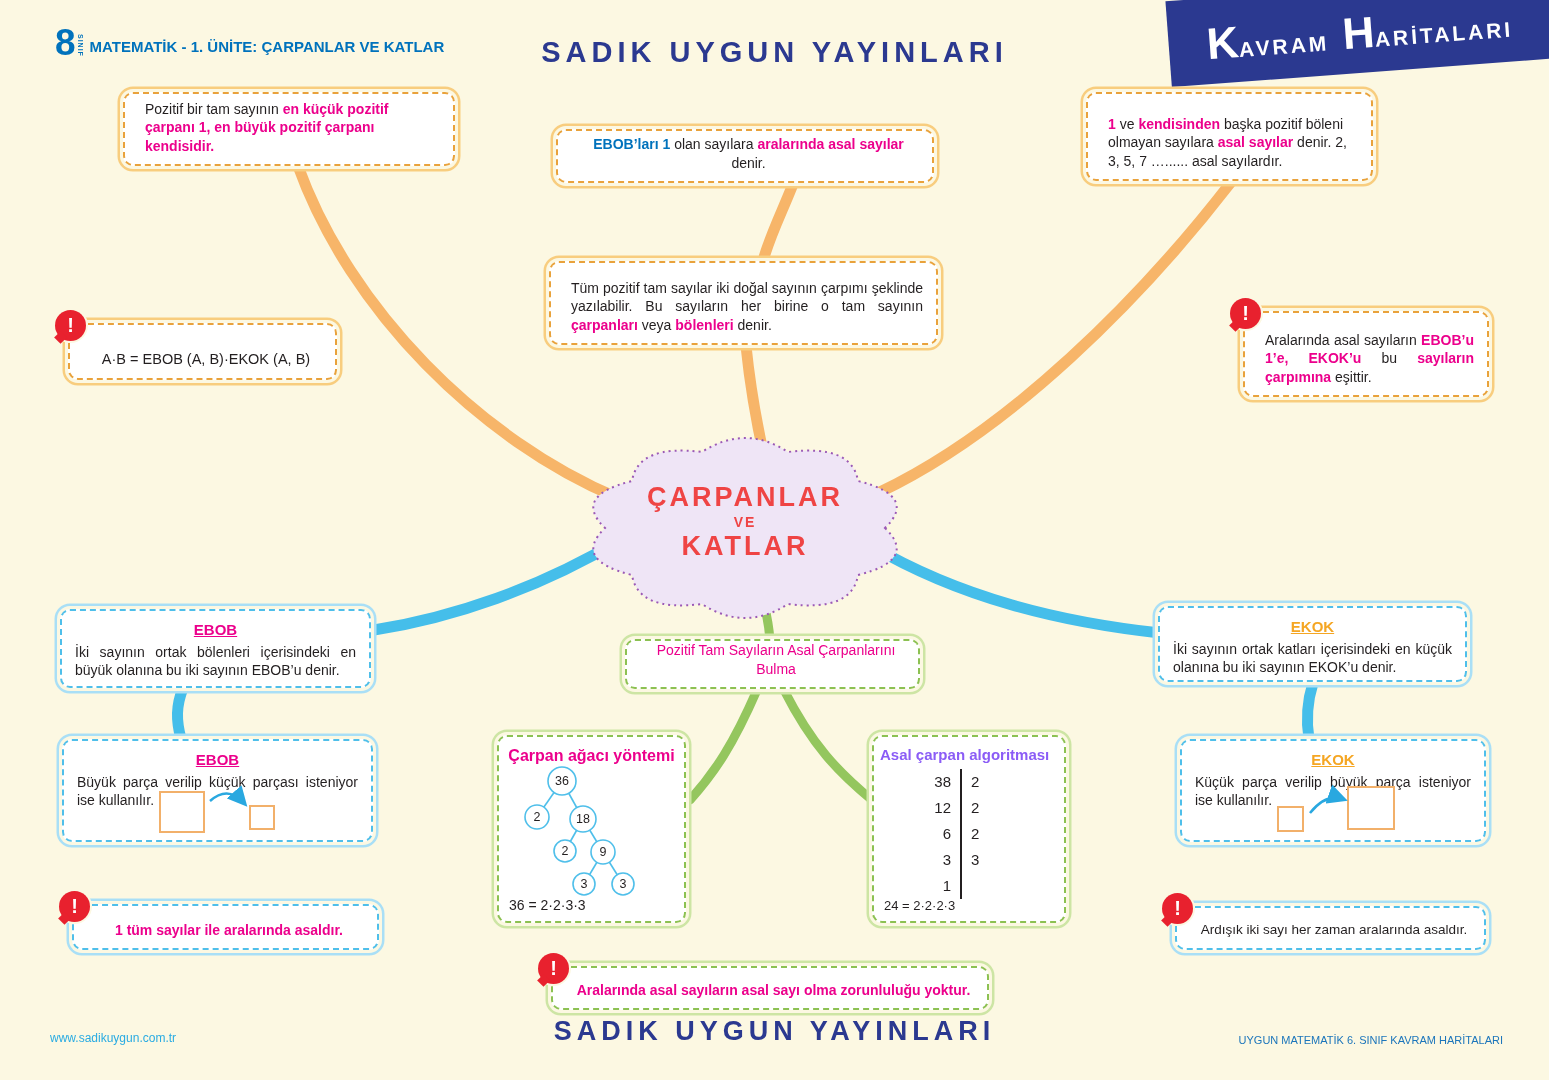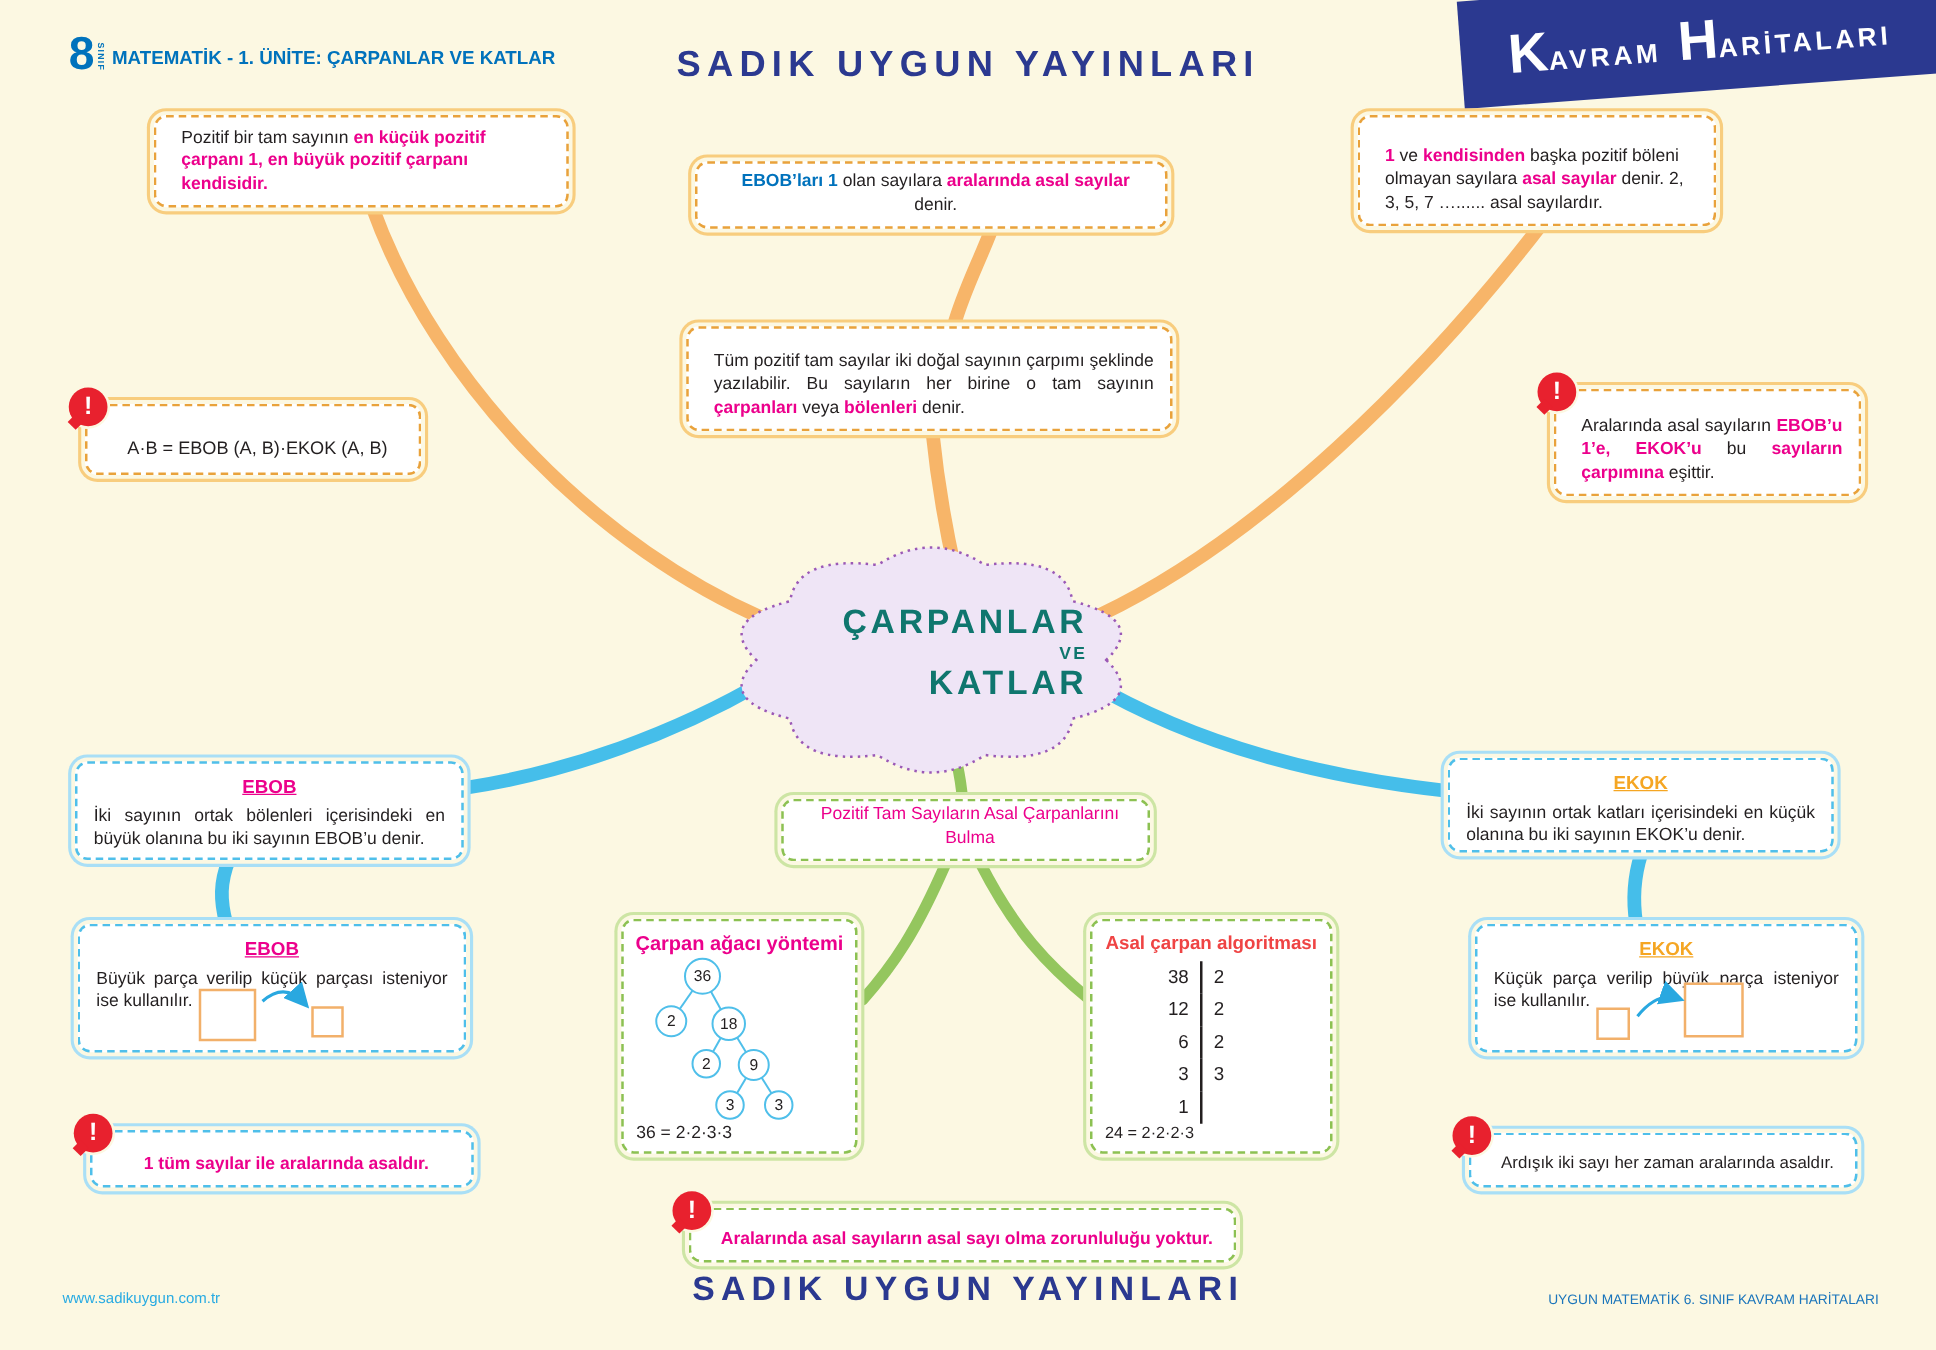--- a/index.html
+++ b/index.html
@@ -40,22 +40,22 @@
   .top-publisher { position:absolute; left:0; right:0; top:36px; text-align:center; color:#2B3990;
                    font-size:29px; font-weight:bold; letter-spacing:5px; z-index:2; }
   .banner { position:absolute; left:1168px; top:-16px; width:460px; height:86px; background:#2B3990;
             transform:rotate(-4.3deg); display:flex; align-items:baseline; justify-content:flex-start;
             padding:24px 0 0 38px; color:#fff; z-index:2; }
   .banner .big { font-size:44px; font-weight:bold; line-height:1; }
   .banner .small { font-size:21px; font-weight:bold; letter-spacing:3px; }
   .banner .gap { width:14px; display:inline-block; }
 
   
-  .cloud-text { position:absolute; left:620px; top:482px; width:250px; text-align:right; z-index:2;
-                color:#0f766e; font-weight:bold; }
+  .cloud-text { position:absolute; left:620px; top:482px; width:250px; text-align:center; z-index:2;
+                color:#ef4444; font-weight:bold; }
   .cloud-l1, .cloud-l3 { font-size:27px; letter-spacing:3px; }
   .cloud-l2 { font-size:14px; letter-spacing:2px; margin:1px 0; }
 
   
   #box-top-left   { left:123px; top:92px;  width:332px; height:74px; }
   #box-top-center { left:556px; top:129px; width:378px; height:54px; }
   #box-top-right  { left:1086px; top:92px; width:287px; height:89px; }
   #box-mid-center { left:549px; top:261px; width:389px; height:84px; }
   #box-warn-ab    { left:68px;  top:323px; width:269px; height:57px; font-size:14.5px; }
   #box-warn-right { left:1243px; top:311px; width:246px; height:86px; }
@@ -69,21 +69,21 @@
   #box-ekok1      { left:1158px; top:606px; width:309px; height:76px; }
   #box-ekok2      { left:1180px; top:739px; width:306px; height:103px; }
   #box-warn-consec{ left:1175px; top:906px; width:311px; height:44px; font-size:13.5px; }
 
   
   .tree-title { padding:8px 6px 0; font-size:16px; font-weight:bold; color:#EC008C; text-align:center; }
   .tree-svg { position:absolute; left:0; top:28px; }
   .tree-result { position:absolute; left:10px; bottom:7px; font-size:14px; }
 
   
-  .algo-title { padding:8px 6px 0; font-size:15px; font-weight:bold; color:#ef4444; text-align:center; }
+  .algo-title { padding:8px 6px 0; font-size:15px; font-weight:bold; color:#8b5cf6; }
   .algo-table { position:absolute; left:44px; top:32px; }
   .algo-row { display:flex; height:26px; align-items:center; font-size:15px; }
   .algo-l { width:42px; text-align:right; padding-right:9px; }
   .algo-r { border-left:2px solid #231F20; padding-left:9px; width:30px; height:26px; display:flex; align-items:center; }
   .algo-result { position:absolute; left:10px; bottom:7px; font-size:13px; }
 
   
   .sq { position:absolute; border:2px solid #F2B06A; background:#fff; }
   .use-arrow { position:absolute; left:0; top:0; }
 

